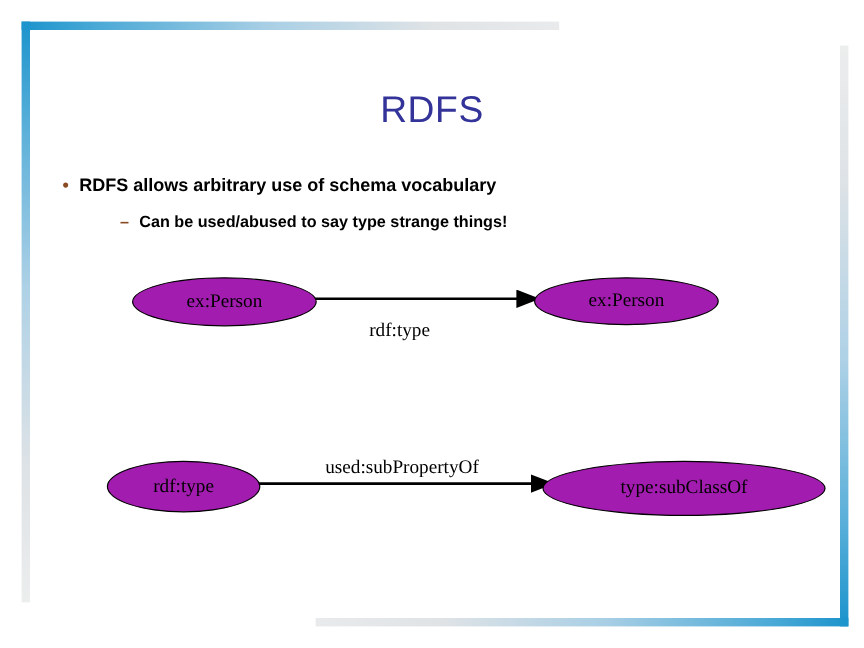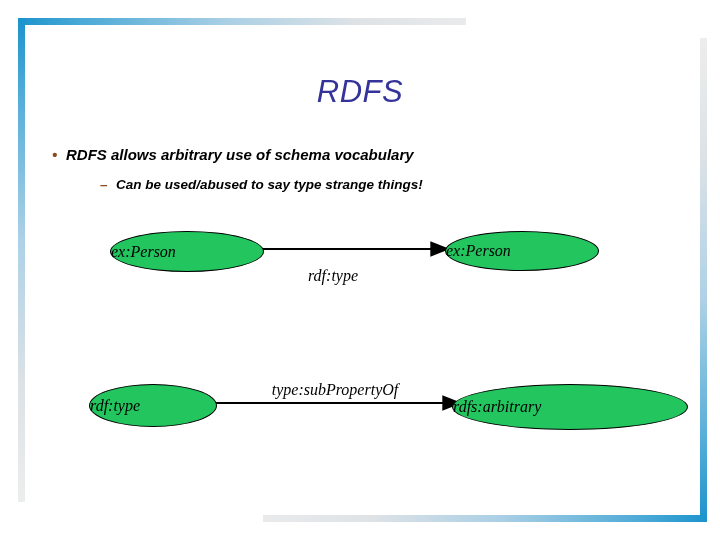--- a/index.html
+++ b/index.html
@@ -7,21 +7,20 @@
     padding: 0;
     background: #ffffff;
   }
   #slide {
     position: relative;
     width: 720px;
     height: 540px;
     background: #ffffff;
     overflow: hidden;
     font-family: "Liberation Sans", sans-serif;
-    font-style: italic;
   }
 
   
   .border-top {
     position: absolute;
     left: 18px;
     top: 18px;
     width: 448px;
     height: 7px;
     background: linear-gradient(to right, #1b93cc 0%, #4aa9d6 14%, #a9cfe5 46%, #dfe3e6 76%, #e9eaec 100%);
@@ -109,22 +108,22 @@
     left: 0;
     top: 0;
     width: 720px;
     height: 540px;
     pointer-events: none;
   }
   .node {
     position: absolute;
     display: flex;
     align-items: center;
-    justify-content: flex-start;
-    background: #22c55e;
+    justify-content: center;
+    background: #a21caf;
     border: 1.4px solid #000000;
     border-radius: 50%;
     font-family: "Liberation Serif", serif;
     font-size: 16px;
     color: #000000;
     white-space: nowrap;
   }
   .edge-label {
     position: absolute;
     font-family: "Liberation Serif", serif;
@@ -172,20 +171,20 @@
 
   <div class="node" style="left:445px; top:231px; width:152px; height:38px;">
     <span>ex:Person</span>
   </div>
 
   <div class="node" style="left:89px; top:384px; width:126px; height:41px;">
     <span>rdf:type</span>
   </div>
 
   <div class="node" style="left:452px; top:384px; width:234px; height:44px;">
-    <span>rdfs:arbitrary</span>
+    <span>type:subClassOf</span>
   </div>
 
   <div class="edge-label" style="left:233px; top:267px; width:200px;">rdf:type</div>
 
-  <div class="edge-label" style="left:235px; top:381px; width:200px;">type:subPropertyOf</div>
+  <div class="edge-label" style="left:235px; top:381px; width:200px;">used:subPropertyOf</div>
 
 </div>
 
 </body></html>

